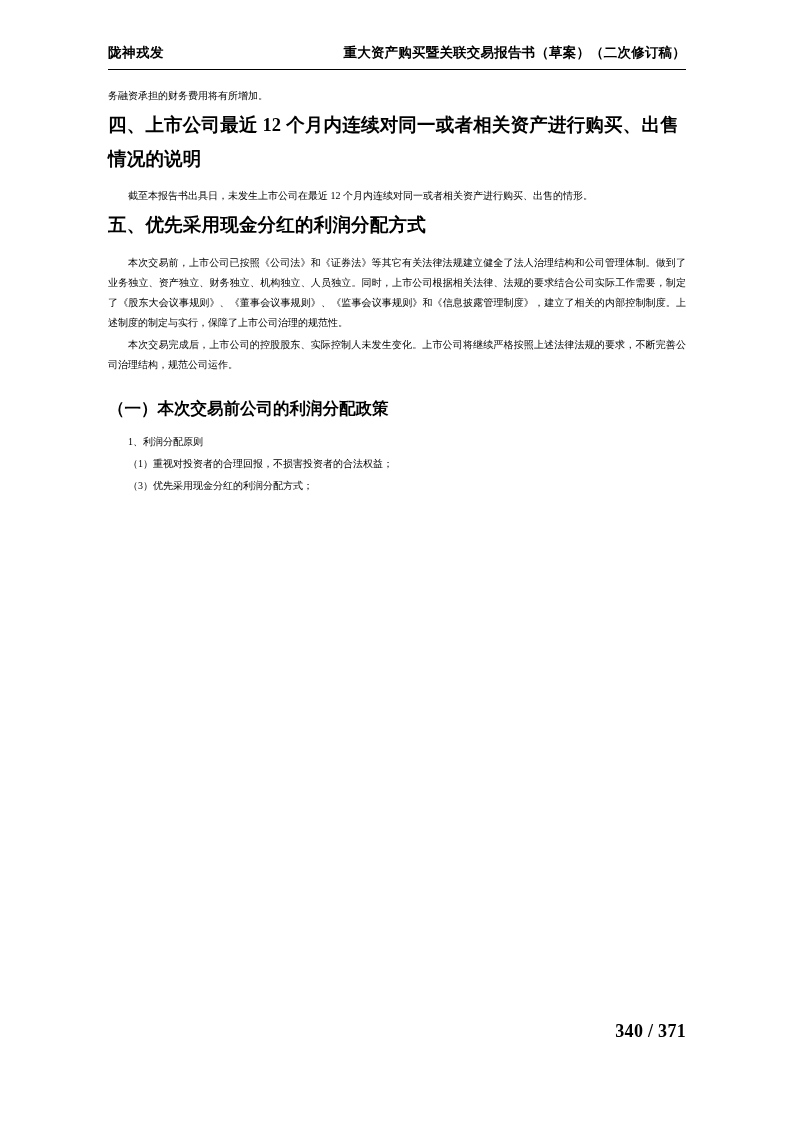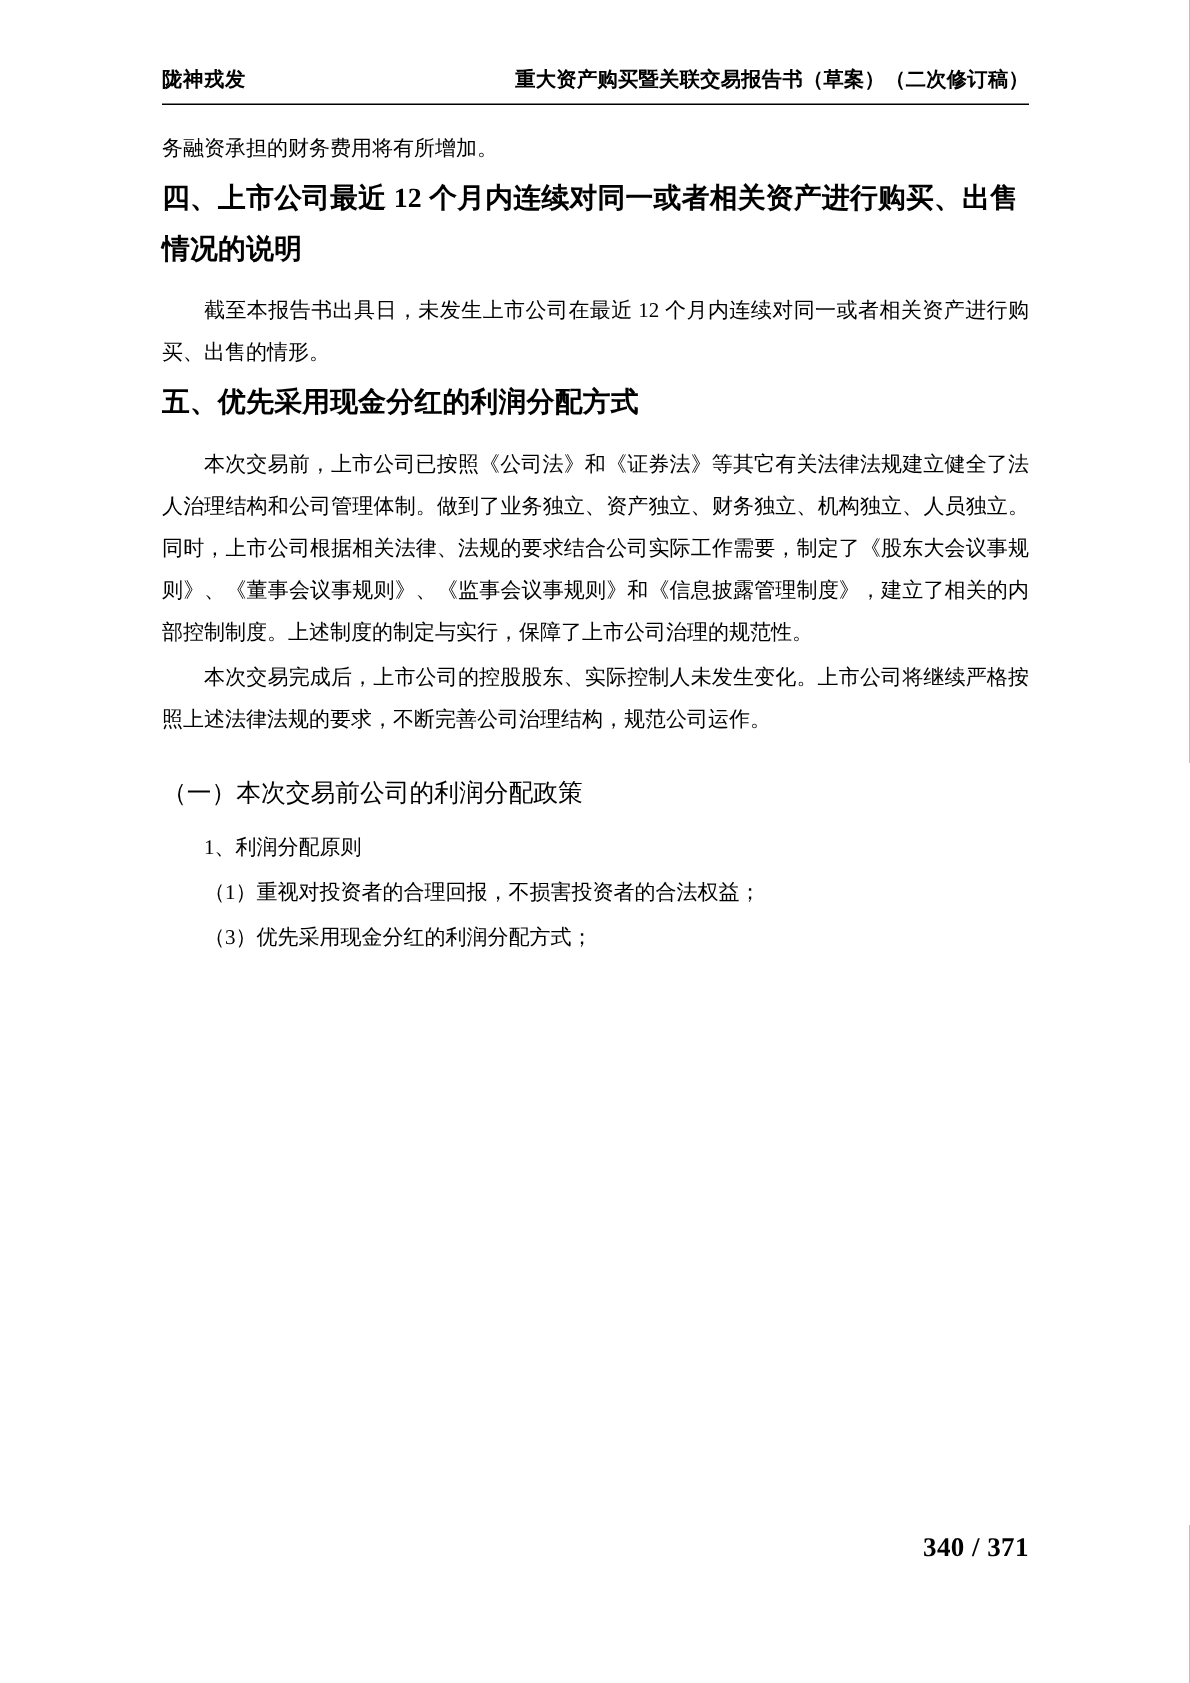--- a/index.html
+++ b/index.html
@@ -41,41 +41,41 @@
     letter-spacing: 0.5px;
   }
   .header-right {
     letter-spacing: 0.2px;
   }
   
   .body {
     margin-top: 16px;
   }
   p.para {
-    font-size: 14px;
+    font-size: 10px;
     line-height: 2.0;
     margin: 0 0 2px 0;
     text-align: justify;
     text-justify: inter-ideograph;
     color: #000;
   }
   p.indent {
     text-indent: 2em;
   }
   h2.sec {
     font-size: 18.5px;
     font-weight: bold;
     line-height: 1.85;
     margin: 2px 0 10px 0;
     color: #000;
     letter-spacing: 0.2px;
   }
   h3.subsec {
     font-size: 16.5px;
-    font-weight: normal;
+    font-weight: bold;
     line-height: 1.9;
     margin: 18px 0 8px 0;
     color: #000;
   }
   .bold-inline {
     font-weight: bold;
   }
   
   .footer {
     position: absolute;

